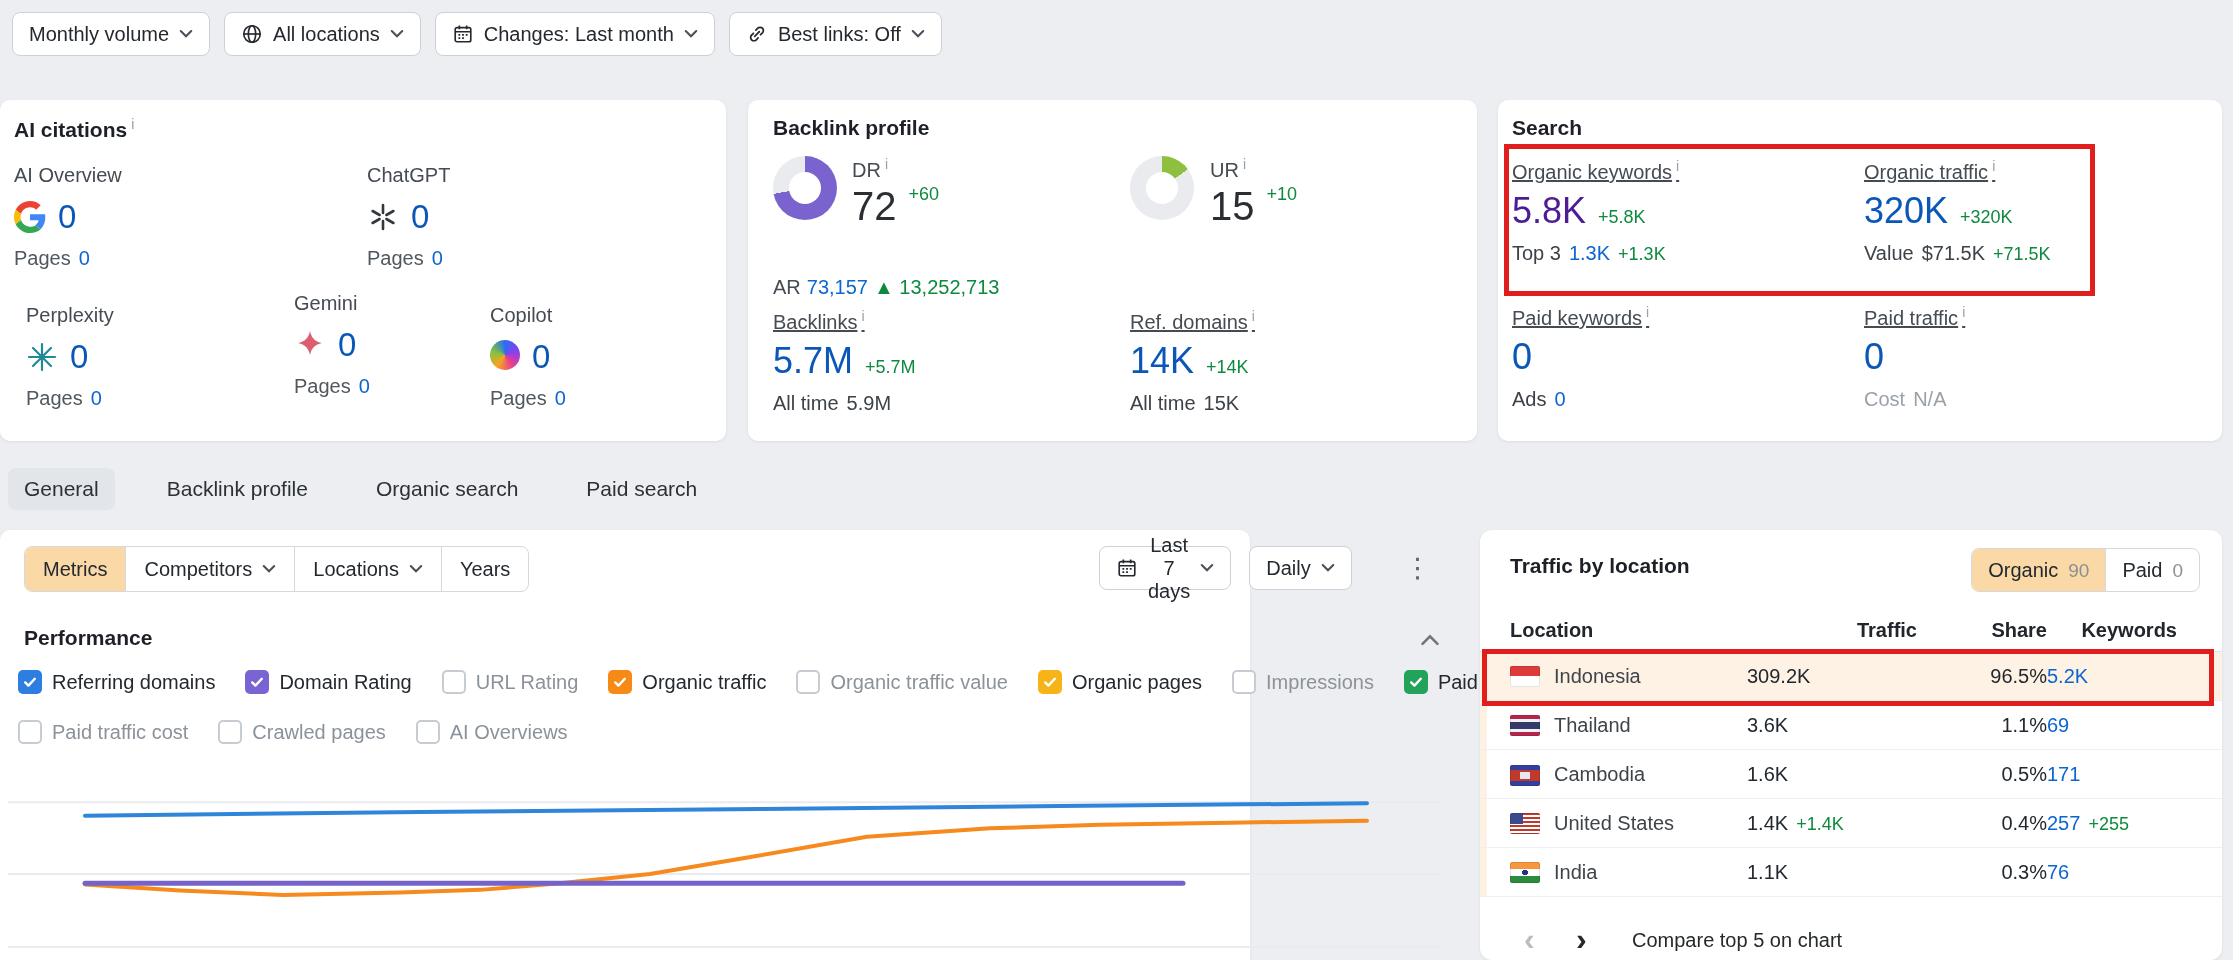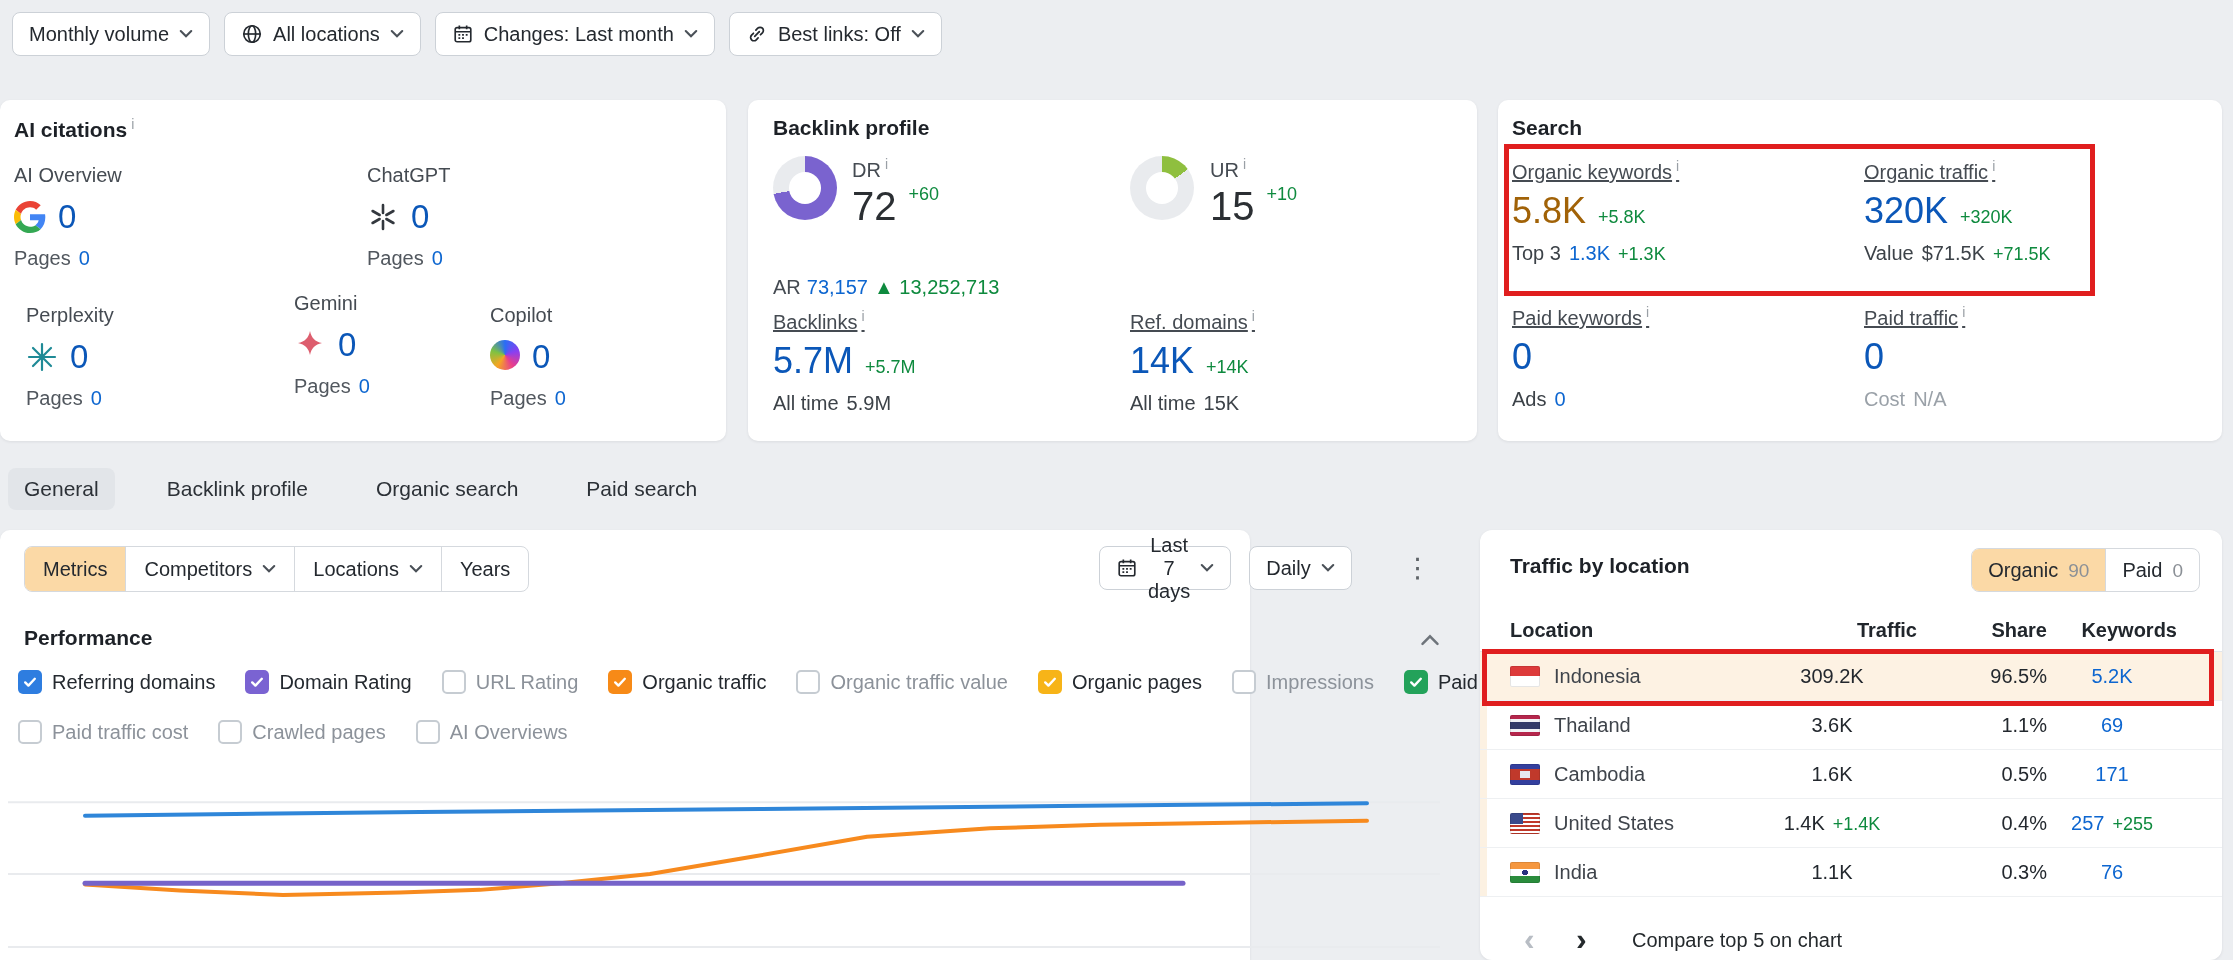--- a/index.html
+++ b/index.html
@@ -97,21 +97,21 @@
   .tg .cnt { color:#8b9096; font-size:19px; }
   #thead { position:absolute; left:0; right:0; top:80px; height:42px; display:flex; align-items:center;
     padding:0 45px 0 30px; font-size:20px; font-weight:700; color:#21262c; border-bottom:1px solid #e3e6ea; }
   .c-loc { flex:1; } .c-traffic { width:170px; text-align:right; }
   .c-share { width:130px; text-align:right; } .c-key { width:130px; text-align:right; }
   #location-rows { position:absolute; left:0; right:0; top:122px; }
   .loc-row { display:flex; align-items:center; height:49px; padding:0 45px 0 30px; font-size:20px;
     border-bottom:1px solid #eef0f2; cursor:pointer; }
   .loc-row.hl { background:#fdf2e3; }
   .loc-name { margin-left:14px; color:#3f444b; }
-  .cell-flex { display:inline-flex; justify-content:center; align-items:baseline; gap:8px; }
+  .cell-flex { display:inline-flex; justify-content:flex-start; align-items:baseline; gap:8px; }
   .t-val { color:#23282e; }
   .sm-delta { font-size:18px; color:#0e8a3e; }
   #rows-accent { position:absolute; left:0; top:171px; width:7px; height:196px; background:#fcf1e2; }
   .flag { width:30px; height:21px; border-radius:2px; flex:0 0 auto;
     box-shadow:inset 0 0 0 1px rgba(0,0,0,.10); }
   .flag-id { background:linear-gradient(180deg,#dd3a3a 0 50%,#ffffff 0); }
   .flag-th { background:linear-gradient(180deg,#b5264c 0 17%,#f2f3f6 0 33%,#343b69 0 67%,#f2f3f6 0 83%,#b5264c 0); }
   .flag-kh { background:linear-gradient(#e6e8ee,#e6e8ee) center/10px 7px no-repeat,
              linear-gradient(180deg,#333f9e 0 26%,#c0392b 0 74%,#333f9e 0); }
   .flag-us { background:linear-gradient(#3a4a8c,#3a4a8c) left top/13px 11px no-repeat,
@@ -287,21 +287,21 @@
       </div>
     <div class="m-sub"><span>All time</span><span>15K</span></div>
   </div>
 </div>
 
 <div class="card" id="card-search">
   <div class="card-title" style="left:14px;top:16px;">Search</div>
   <div class="m-block" id="sk-ok">
     <div class="m-label"><span>Organic keywords</span><sup class="info">i</sup></div>
     <div class="m-valrow">
-        <a class="m-value link" style="color:#a16207">5.8K</a>
+        <a class="m-value link" style="color:#4c1d95">5.8K</a>
         <span class="delta">+5.8K</span>
       </div>
     <div class="m-sub"><span>Top 3</span><a class="link" style="margin-right:8px">1.3K</a><span class="delta">+1.3K</span></div>
   </div>
   <div class="m-block" id="sk-ot">
     <div class="m-label"><span>Organic traffic</span><sup class="info">i</sup></div>
     <div class="m-valrow">
         <a class="m-value link" style="color:#0b57b8">320K</a>
         <span class="delta">+320K</span>
       </div>
@@ -503,21 +503,21 @@
         </div>
         <div class="c-traffic cell-flex">
           <span class="t-val">3.6K</span>
         </div>
         <div class="c-share"><span class="t-val">1.1%</span></div>
         <div class="c-key cell-flex">
           <a class="link">69</a>
         </div>
       </div>
       <div class="loc-row">
-        <div class="c-loc" style="display: flex; align-items: center;">
+        <div class="c-loc" style="display: flex; align-items: flex-end;">
           <span class="flag flag-kh"></span>
           <span class="loc-name">Cambodia</span>
         </div>
         <div class="c-traffic cell-flex">
           <span class="t-val">1.6K</span>
         </div>
         <div class="c-share"><span class="t-val">0.5%</span></div>
         <div class="c-key cell-flex">
           <a class="link">171</a>
         </div>

